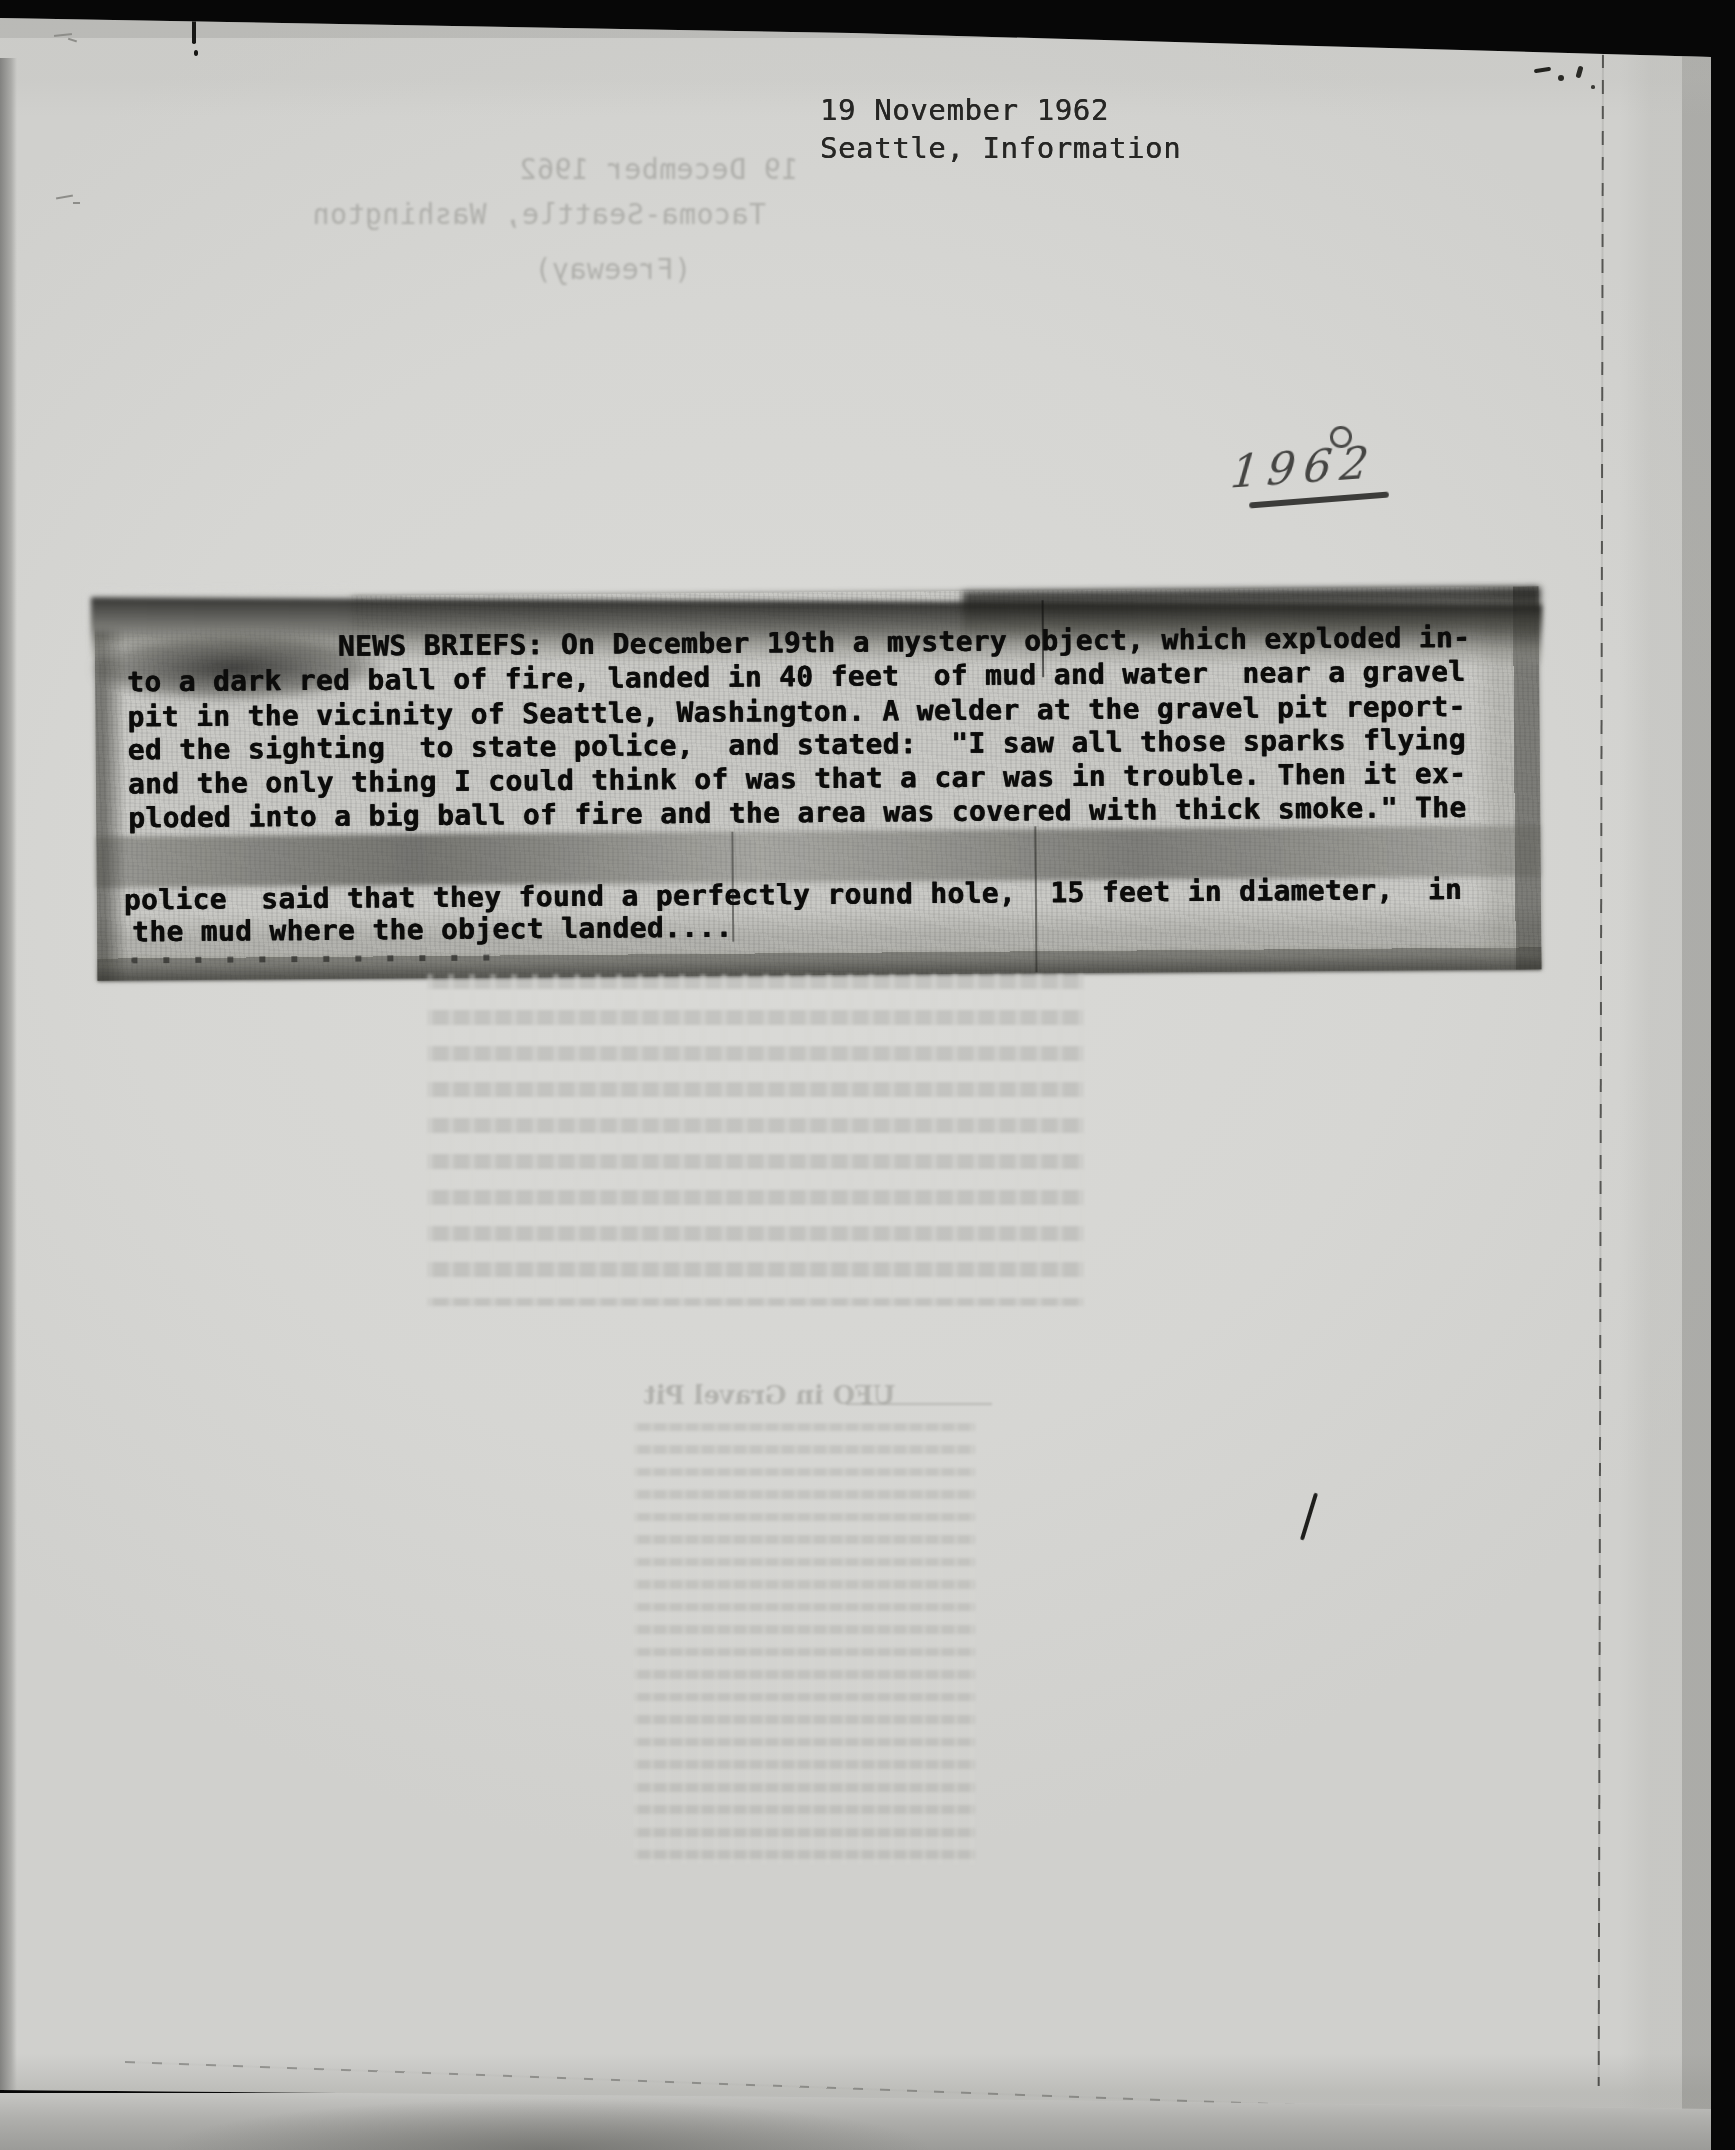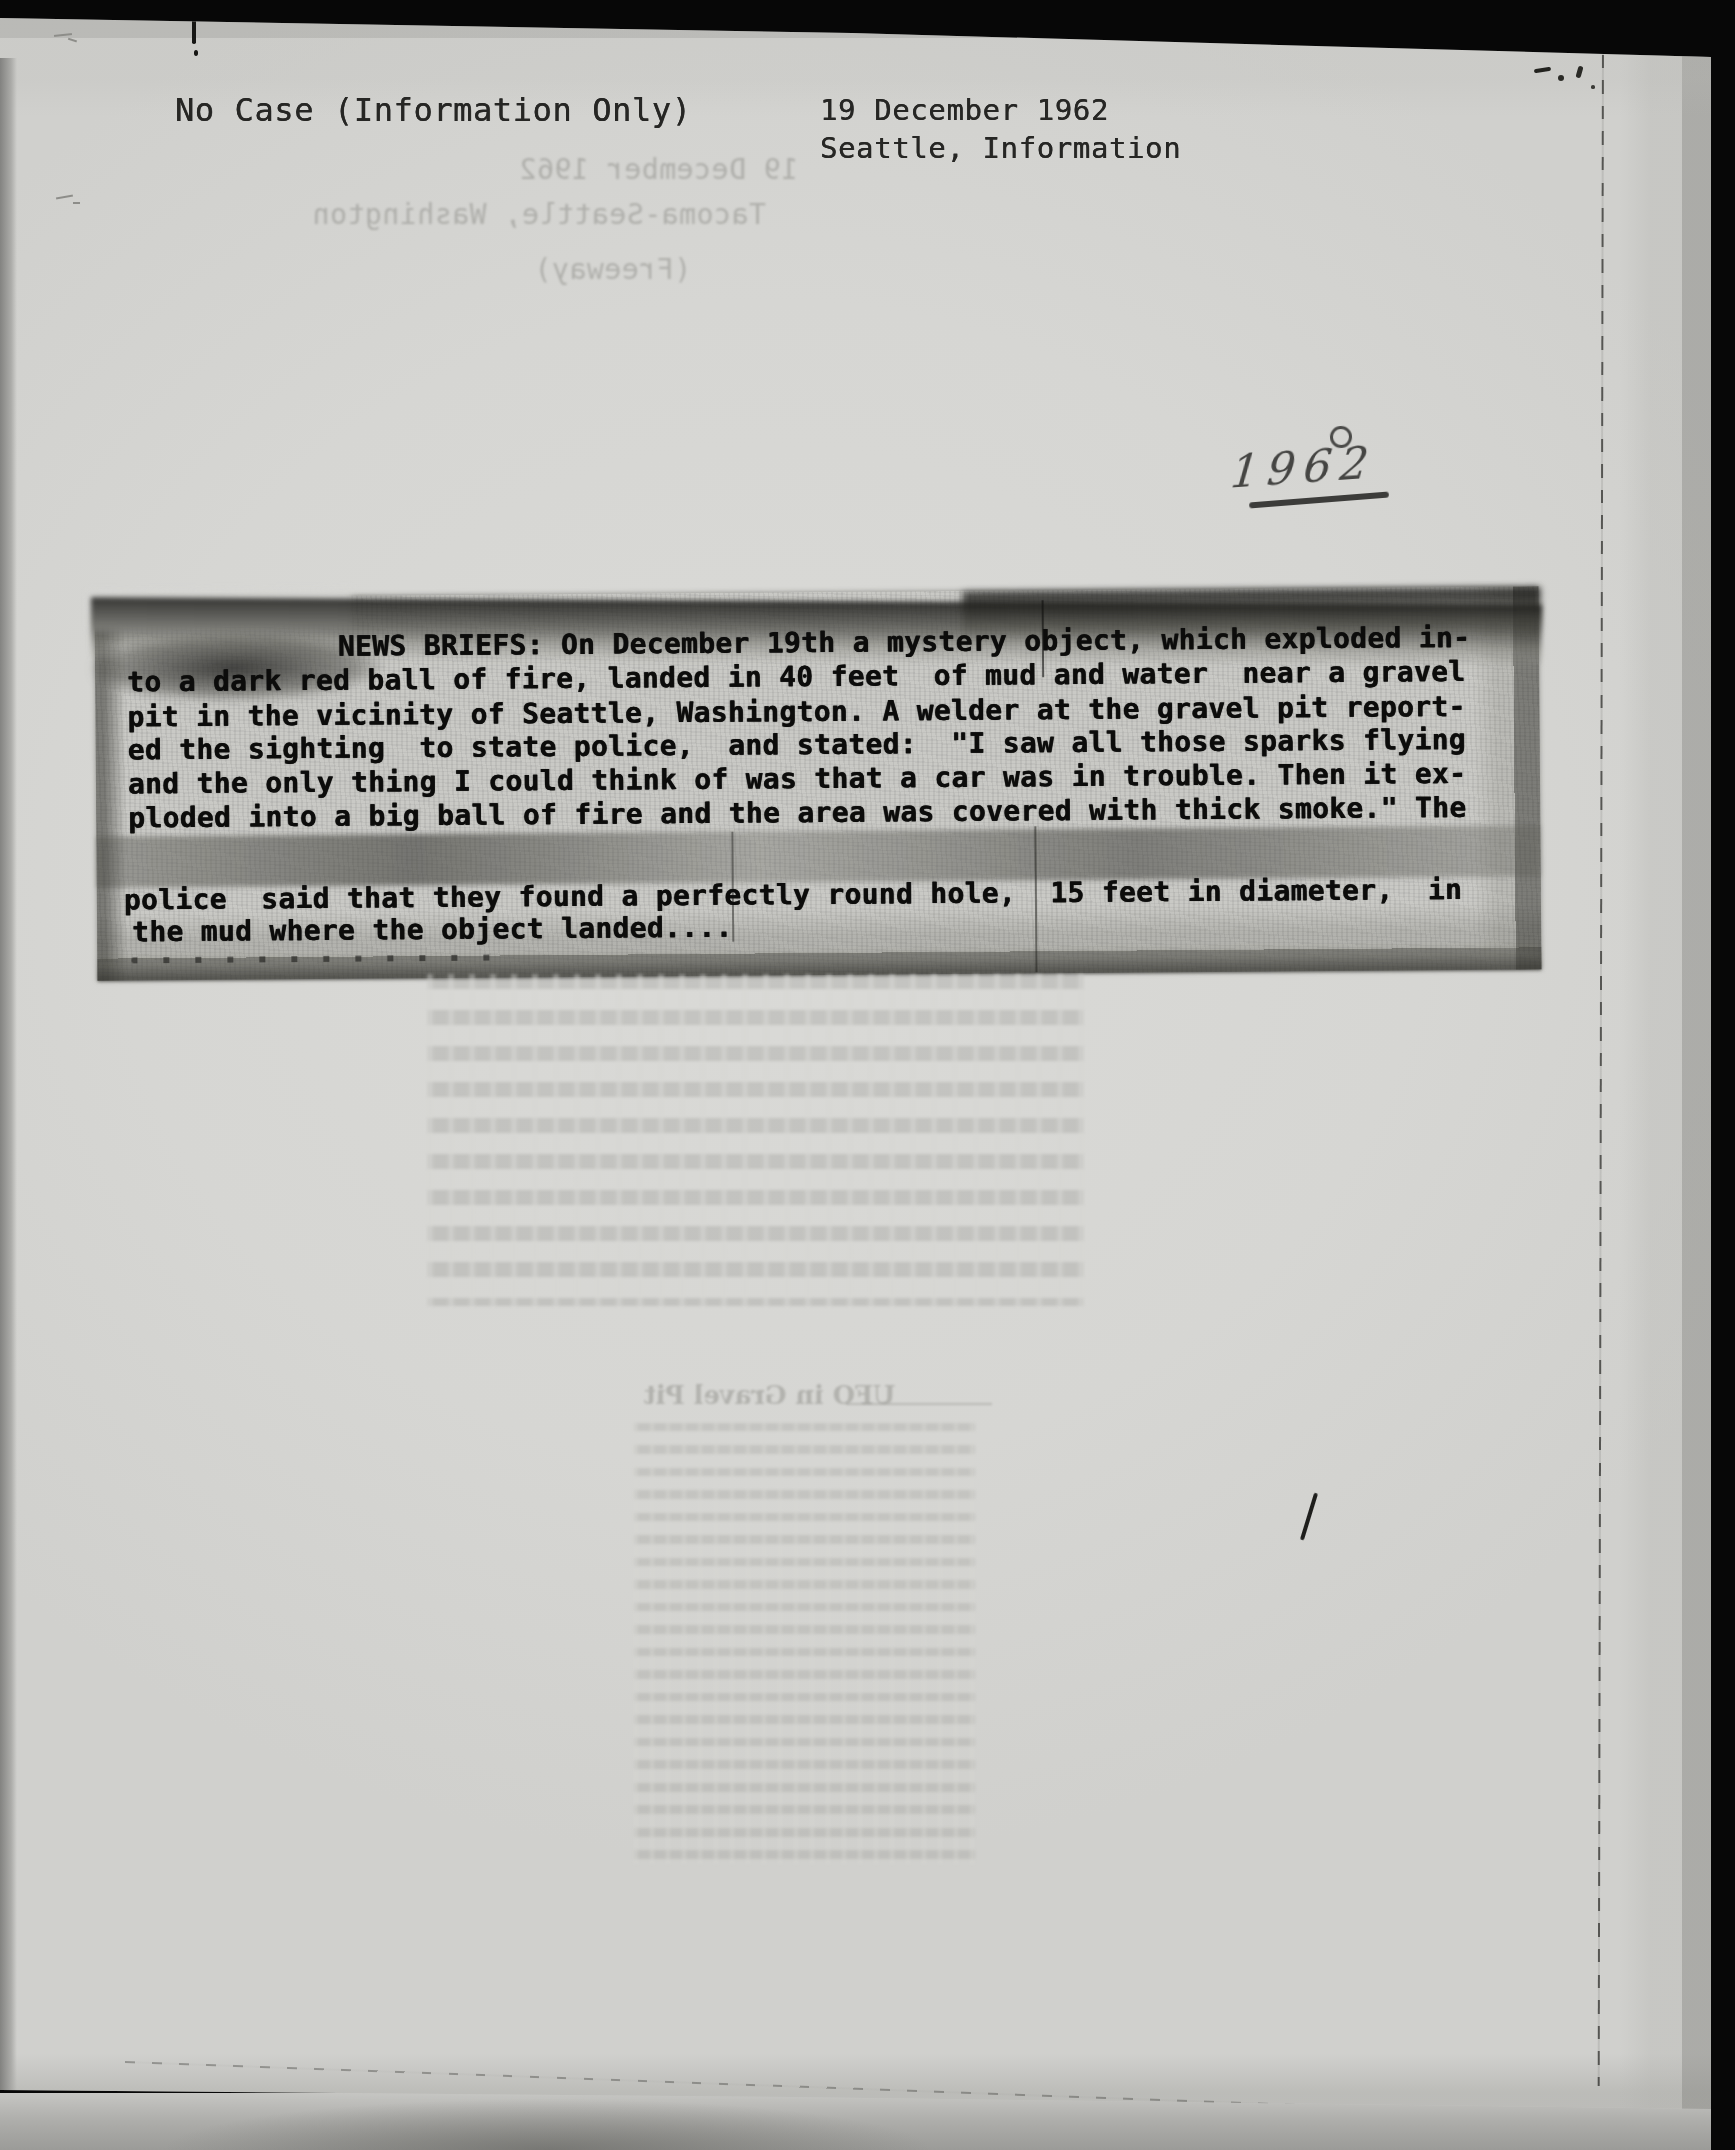--- a/index.html
+++ b/index.html
@@ -121,22 +121,21 @@
 </head>
 <body>
 
 <div id="canvas">
 
   <div id="bottom-shadow"></div>
 
   <div id="page">
     <div id="left-edge-strip"></div>
 
-    <div id="case-note" class="type">No Case (Information Only)</div>
-    <div id="report-date" class="type">19 December 1962</div>
+    <div id="report-date" class="type">19 November 1962</div>
     <div id="report-location" class="type">Seattle, Information</div>
 
     <div id="ghost-date" class="ghost-text">19 December 1962</div>
     <div id="ghost-loc" class="ghost-text">Tacoma-Seattle, Washington</div>
     <div id="ghost-route" class="ghost-text">(Freeway)</div>
 
     <div id="hand-year">1962</div>
     <div id="hand-year-mark"></div>
     <div id="hand-underline"></div>
 

